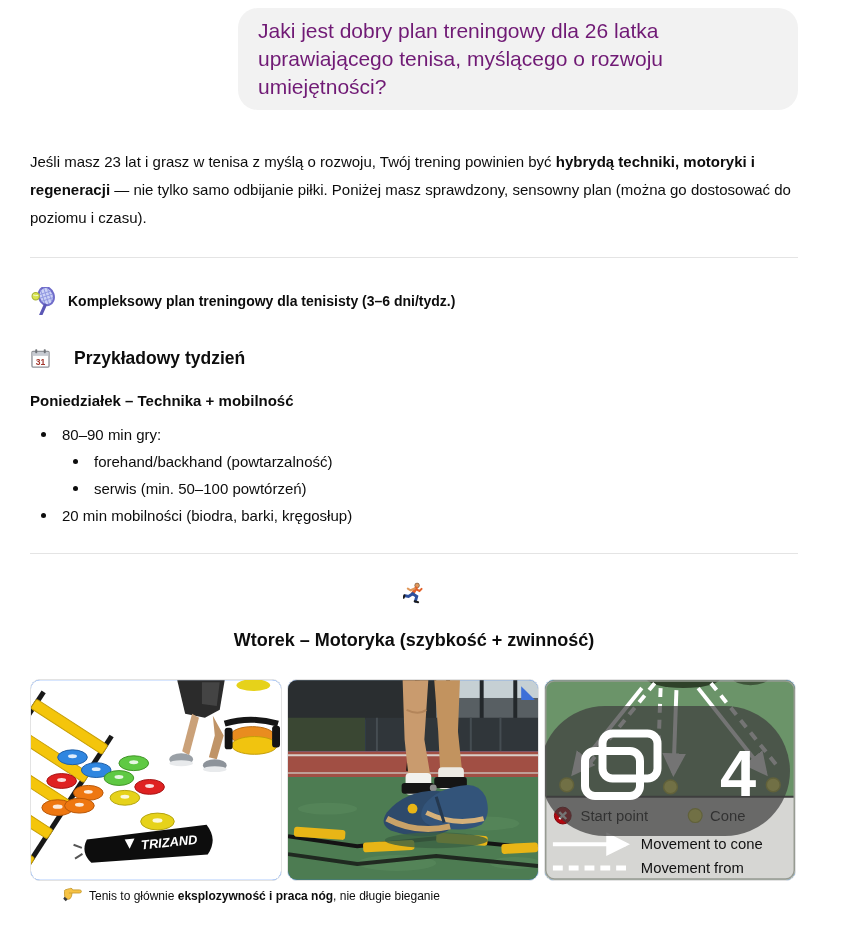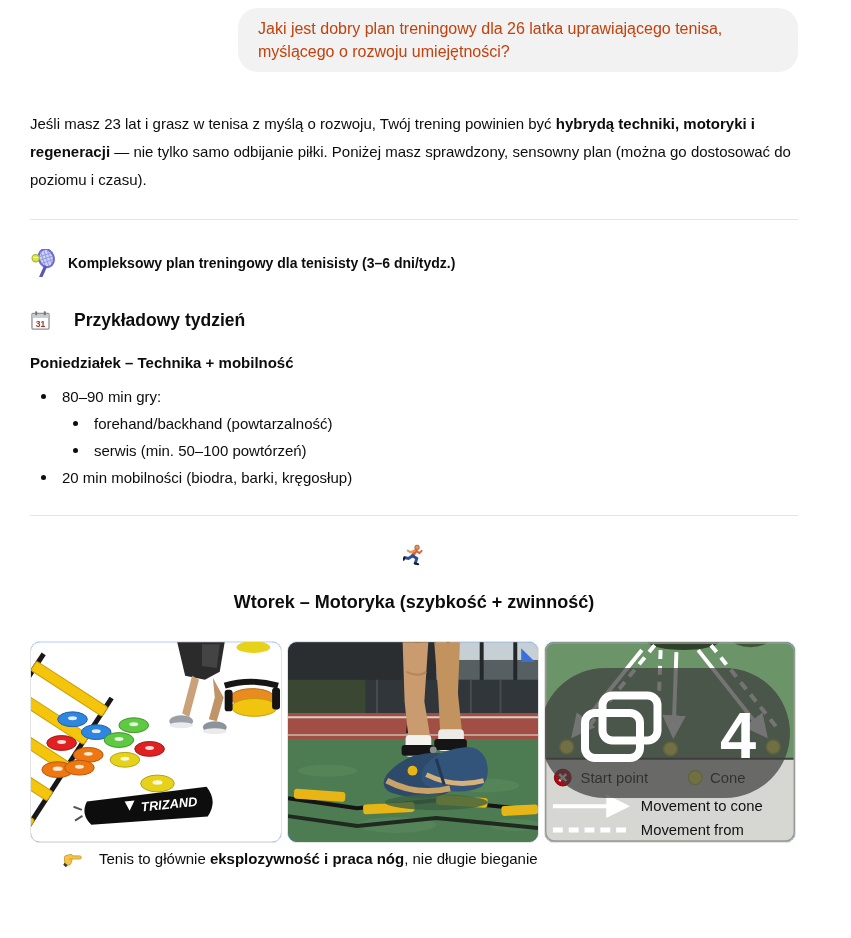--- a/index.html
+++ b/index.html
@@ -10,21 +10,21 @@
     color:#0d0d0d;
     -webkit-font-smoothing: antialiased;
   }
   .page { padding: 8px 0 0 30px; width: 798px; }
 
   
   .bubble-row { display:flex; justify-content:flex-end; width:768px; }
   .bubble {
     background:#f2f2f2; border-radius:20px;
     padding: 9px 20px; max-width: 560px;
-    font-size: 16px; line-height: 23px; color:#c2410c;
+    font-size: 21px; line-height: 28px; color:#701a75;
   }
 
   
   .intro { margin-top: 38px; width: 768px; font-size:15px; line-height:28px; }
   .intro strong, .day-heading, .note strong { font-weight: 700; }
 
   .divider { border:none; border-top:1.5px solid #e4e4e4; width:768px; }
   .divider.d1 { margin-top: 25px; }
   .divider.d2 { margin-top: 24px; }
 
@@ -51,22 +51,22 @@
   
   .image-row { margin-top: 26px; display:flex; gap:5px; width:768px; }
   .thumb {
     width: 252px; height: 202px; border-radius: 10px; overflow: hidden;
     border: 1px solid #e3e3e3; background:#3b82f6; position:relative; flex:none;
   }
   .thumb svg { display:block; width:100%; height:100%; }
 
   ul.blist.bottom { margin-top: 23px; }
   .note {
-    margin-top: 2px; padding-left: 32px; font-size: 15px; line-height: 27px;
-    display:flex; align-items:center; gap:17px; width:768px;
+    margin-top: 2px; padding-left: 32px; font-size: 12px; line-height: 27px;
+    display:flex; align-items:flex-start; gap:7px; width:768px;
   }
 
   .hicon { flex:none; display:inline-flex; }
 </style>
 </head>
 <body>
 
 <div class="page">
 
   <div class="bubble-row">

